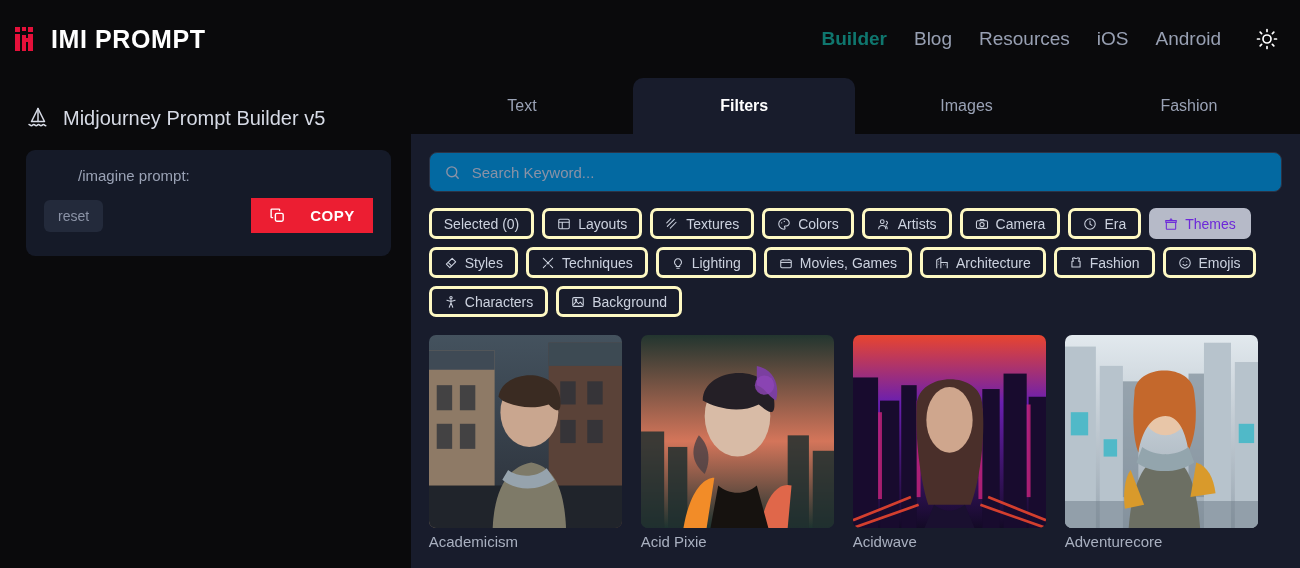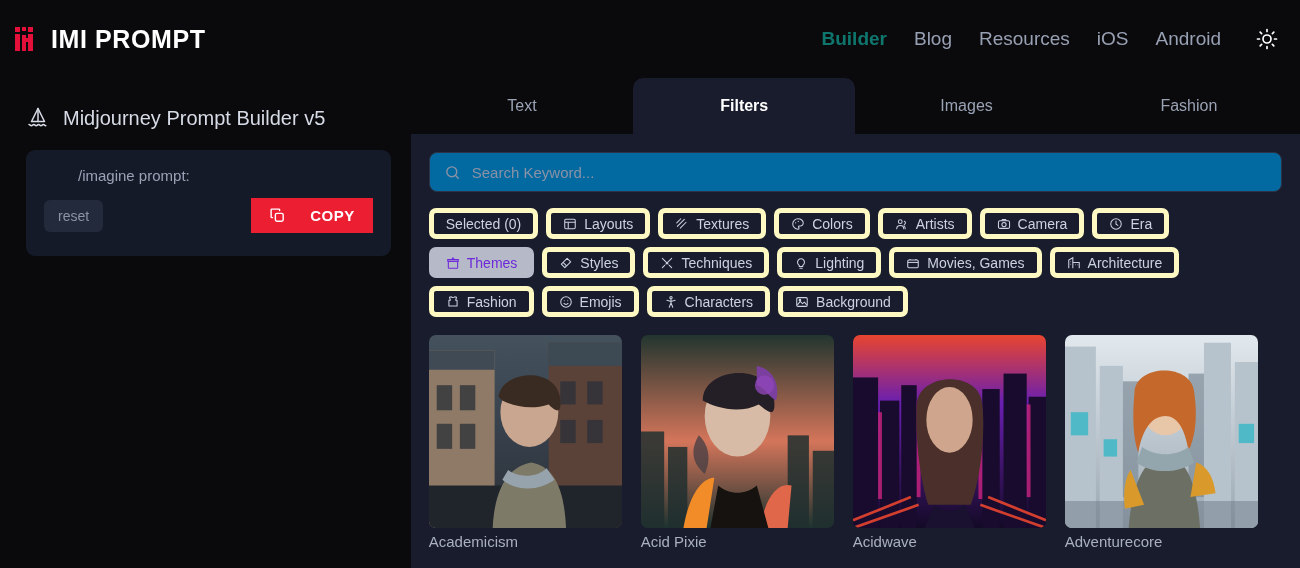--- a/index.html
+++ b/index.html
@@ -87,21 +87,21 @@
   }
   .search-input {
     flex: 1; background: transparent; border: none; outline: none;
     color: #dfe3ec; font-size: 15px; font-family: "Liberation Sans", sans-serif;
   }
   .search-input::placeholder { color: #8a92a6; }
 
   .chips { display: flex; flex-wrap: wrap; gap: 8px; margin-top: 16px; }
   .chip {
     display: flex; align-items: center; gap: 7px;
-    border: 5px solid #fef9c3; border-radius: 7px;
+    border: 3px solid #fef9c3; border-radius: 7px;
     color: #ccd2df; font-size: 14px; padding: 6px 12px;
     cursor: pointer; background: transparent; white-space: nowrap;
     font-family: "Liberation Sans", sans-serif; height: 31px;
   }
   .chip.active {
     background: #b6bac8; border-color: #b6bac8; color: #6d28d9;
   }
   .chip .ic { display: flex; align-items: center; }
 
   

